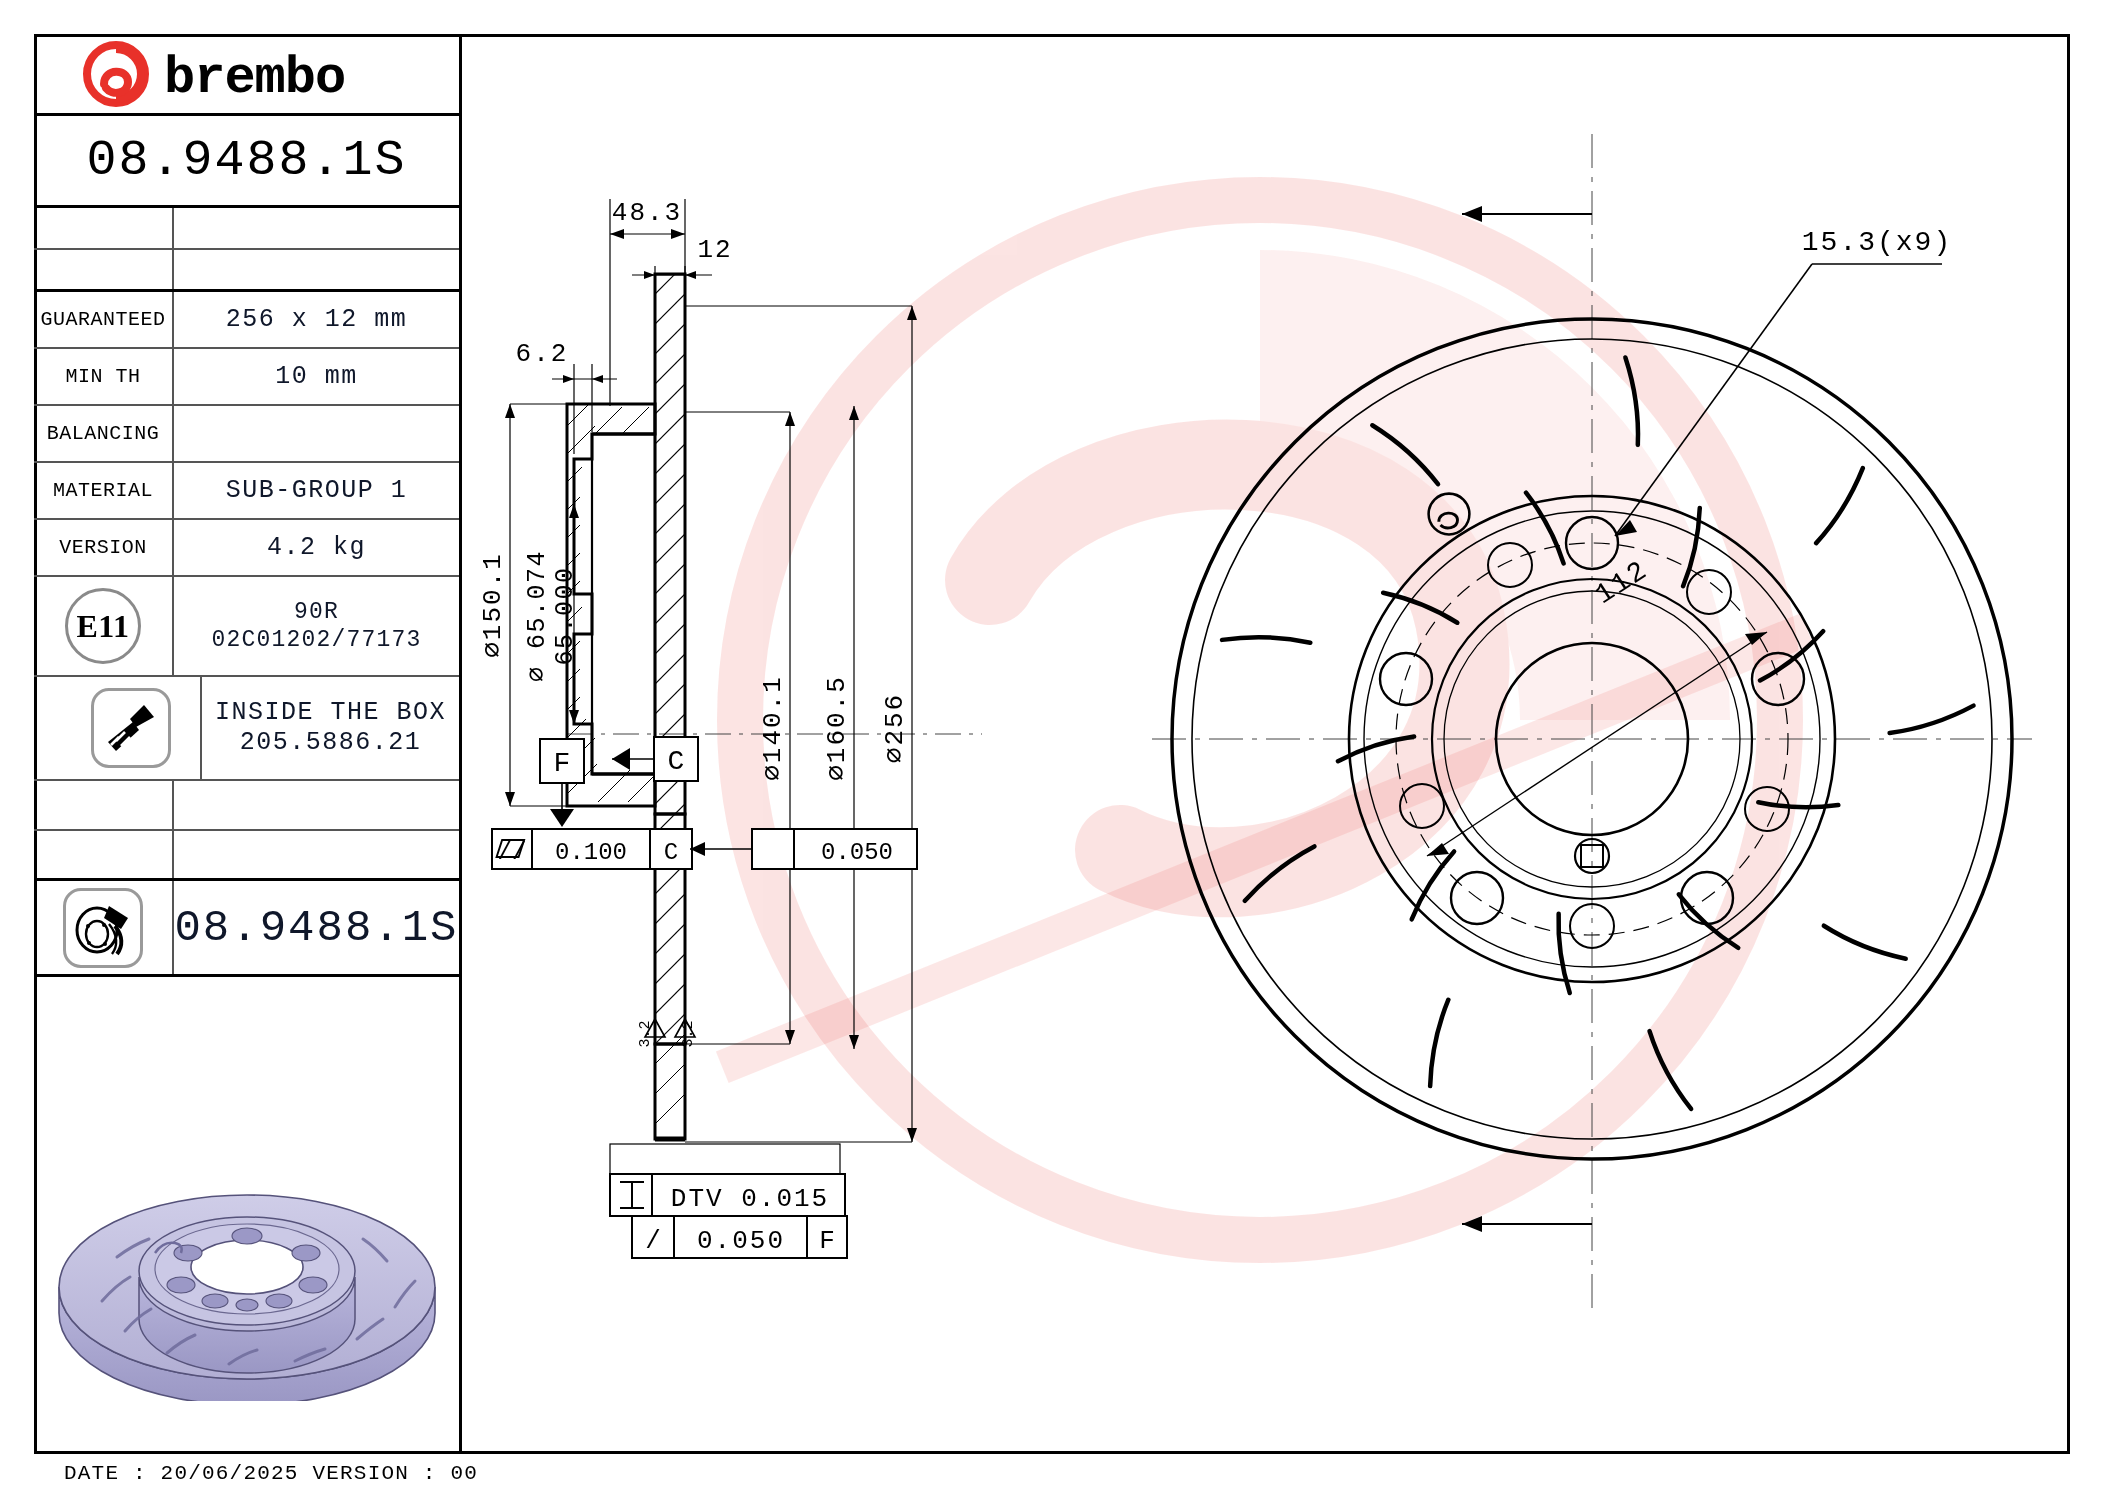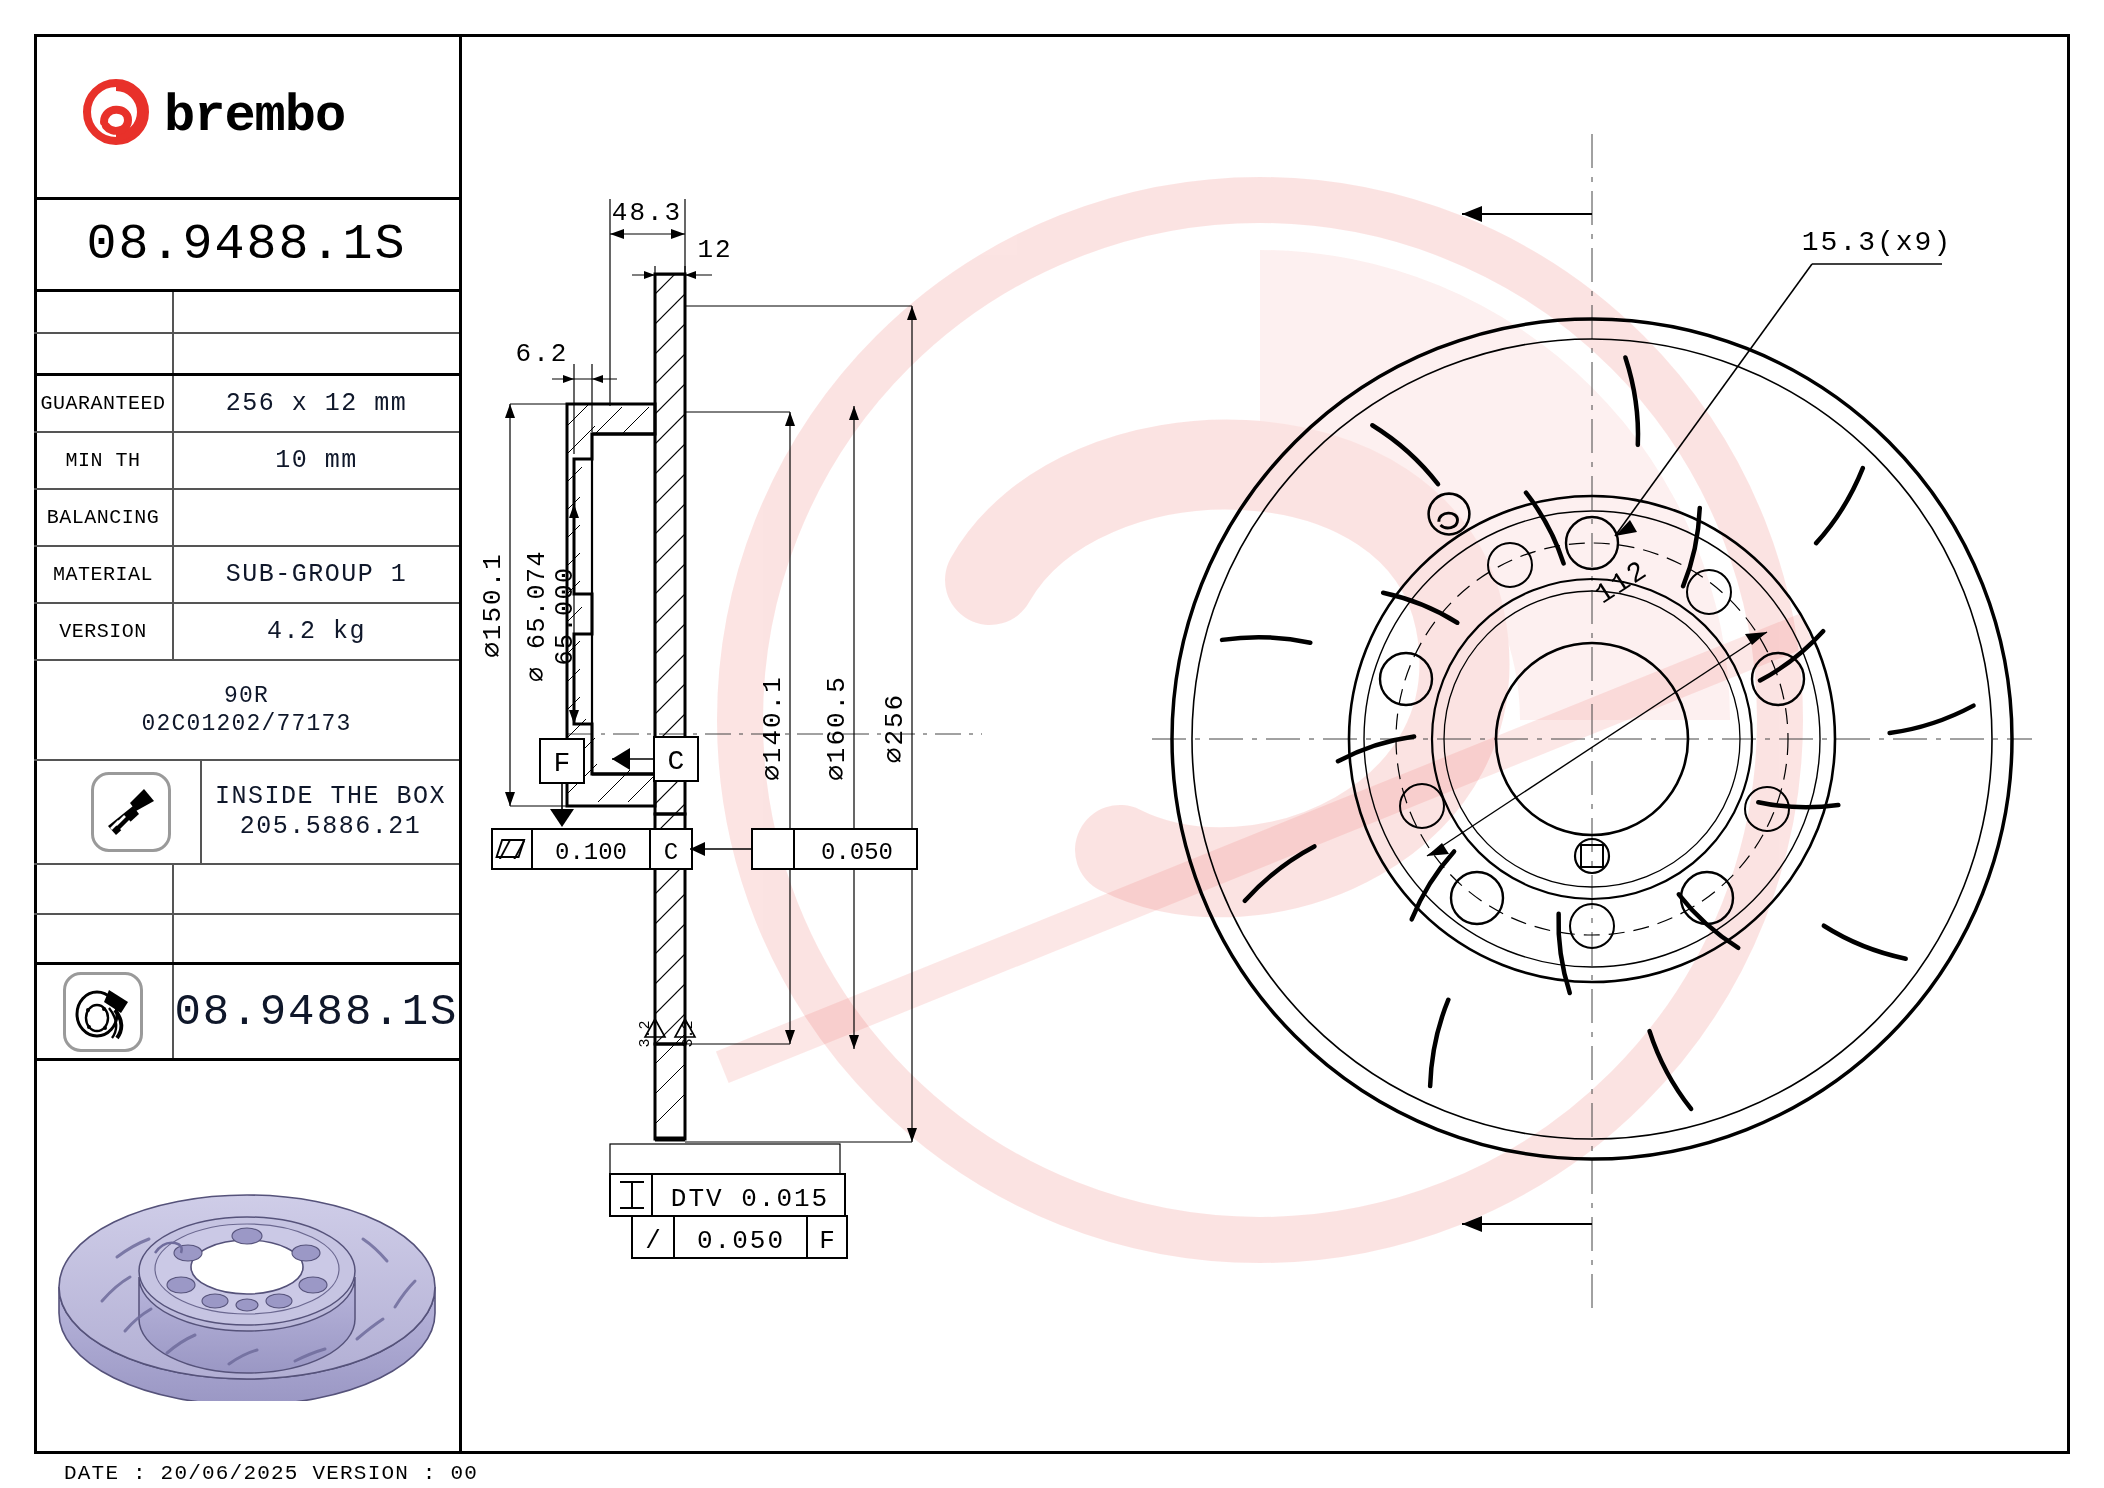--- a/index.html
+++ b/index.html
@@ -49,22 +49,22 @@
     border-right: 2px solid #555;
     display: flex; align-items: center; justify-content: center;
     font-size: 20px; letter-spacing: .5px; color: #000;
   }
   .tb-cell-r {
     flex: 1;
     display: flex; align-items: center; justify-content: center;
     flex-direction: column;
     font-size: 25px; letter-spacing: 1.5px; color: #0f172a; border-radius: 6px;
   }
-  #logo-row { height: 122px; display: flex; align-items: flex-start;
-              justify-content: center; border-bottom: 3px solid #000; margin-top: 44px; }
+  #logo-row { height: 82px; display: flex; align-items: center;
+              justify-content: center; border-bottom: 3px solid #000; }
   #partno-row { height: 92px; display: flex; align-items: center;
                 justify-content: center; border-bottom: 3px solid #000; }
   #partno-row .pn {
     font-size: 50px; letter-spacing: 2px; color: #000;
   }
   .blank-row { height: 42px; }
   .spec-row { height: 57px; }
   .e11-row  { height: 100px; }
   .screw-row{ height: 104px; padding-left: 28px; }
   .tall-blank { height: 50px; }
@@ -165,20 +165,23 @@
     <div class="tb-row spec-row">
       <div class="tb-cell-l">MATERIAL</div>
       <div class="tb-cell-r">SUB-GROUP 1</div>
     </div>
     <div class="tb-row spec-row">
       <div class="tb-cell-l">VERSION</div>
       <div class="tb-cell-r">4.2 kg</div>
     </div>
 
     <div class="tb-row e11-row">
+      <div class="tb-cell-l">
+        <div class="e11">E11</div>
+      </div>
       <div class="tb-cell-r">
         <div class="l1 sub">90R</div>
         <div class="l2 sub">02C01202/77173</div>
       </div>
     </div>
 
     <div class="tb-row screw-row">
       <div class="tb-cell-l">
         <div class="iconbox">
           <svg width="62" height="62" viewBox="0 0 62 62">

